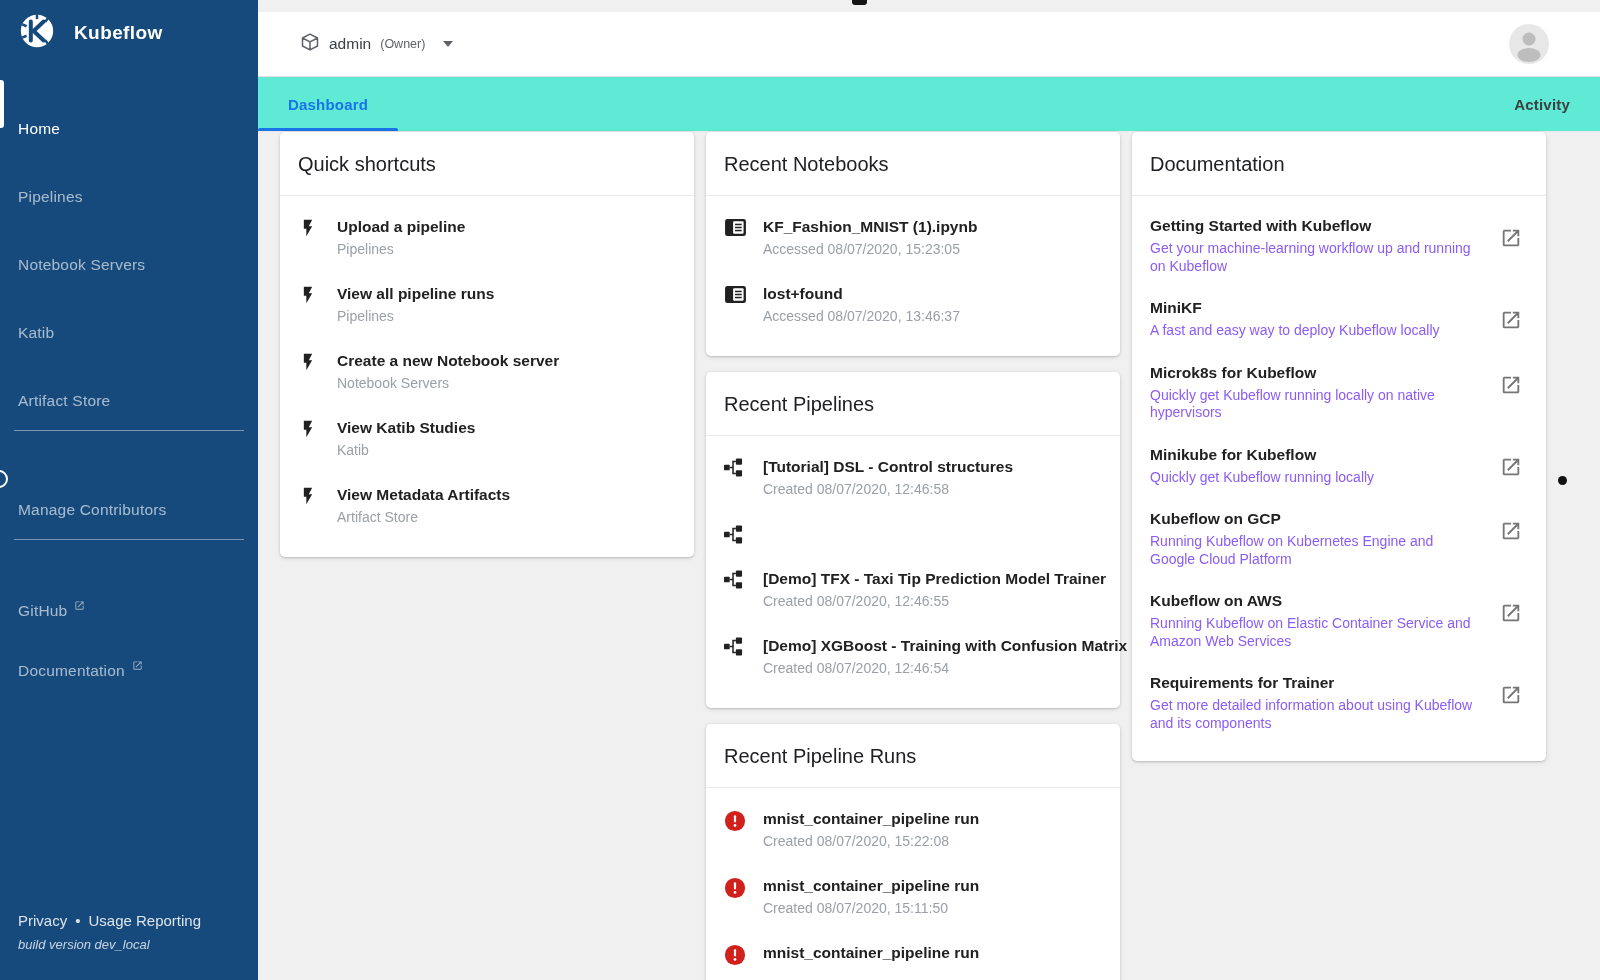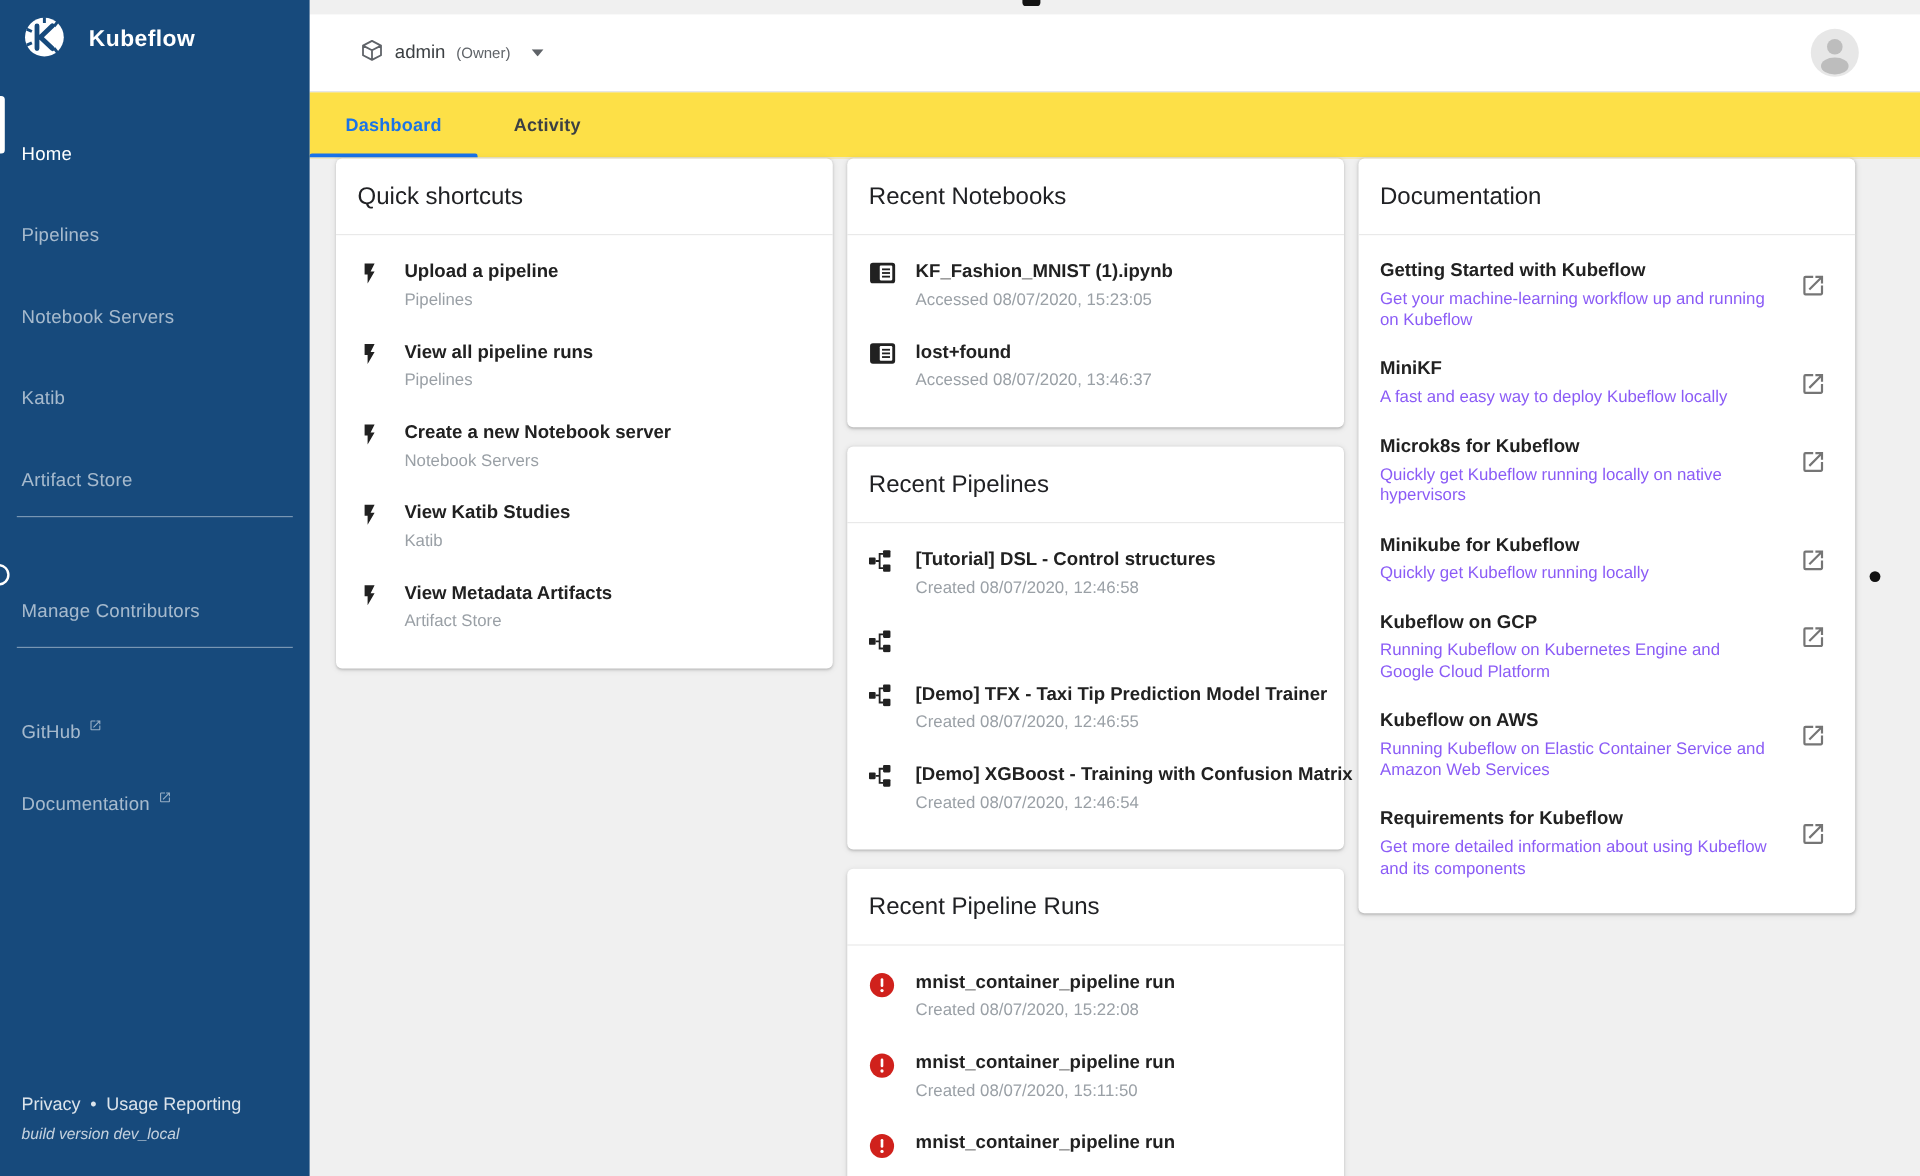--- a/index.html
+++ b/index.html
@@ -25,21 +25,21 @@
 
   
   .main { position:absolute; left:258px; top:12px; width:1342px; height:980px; }
   .topbar { height:65px; background:#fff; border-bottom:1px solid #e0e0e0; display:flex; align-items:center; padding:0 51px 0 42px; }
   .ns-select { display:flex; align-items:center; gap:9px; cursor:pointer; }
   .ns-name { font-size:15.5px; color:#3c4043; }
   .ns-role { font-size:12.5px; color:#5f6368; }
   .ns-caret { margin-left:9px; display:flex; }
   .avatar { margin-left:auto; width:40px; height:40px; border-radius:50%; background:#e7e7e7; overflow:hidden; cursor:pointer; }
 
-  .tabbar { height:55px; background:#fde047; border-bottom:1px solid #e7e7e7; display:flex; justify-content:flex-start; align-items:stretch; }
+  .tabbar { height:55px; background:#5eead4; border-bottom:1px solid #e7e7e7; display:flex; justify-content:space-between; align-items:stretch; }
   .tab { position:relative; display:flex; align-items:center; padding:0 30px; font-size:15px; font-weight:bold; letter-spacing:.2px; color:#3c4043; cursor:pointer; }
   .tab.active { color:#1a73e8; }
   .tab.active::after { content:""; position:absolute; left:0; right:0; bottom:0; height:3px; background:#1a73e8; border-radius:2px 2px 0 0; }
 
   .content { position:absolute; left:22px; top:120px; display:flex; gap:12px; align-items:flex-start; }
   .col { width:414px; display:flex; flex-direction:column; gap:16px; }
 
   .card { background:#fff; border-radius:5px; box-shadow:0 1px 2px rgba(0,0,0,.16), 0 1px 5px rgba(0,0,0,.10); width:414px; }
   .card-header { padding:21px 18px 19px; font-size:20px; color:#202124; border-bottom:1px solid #e9e9e9; }
   .card-body { padding:8px 0 18px; }
@@ -376,21 +376,21 @@
                     <use href="#i-open-new"></use>
                   </svg></span>
             </div>
             <div class="doc-item">
               <span class="doc-text"><span class="doc-title">Kubeflow on AWS</span><span class="doc-desc" style="display:block">Running Kubeflow on Elastic Container Service and Amazon Web Services</span></span>
               <span class="doc-link-icon"><svg width="22" height="22">
                     <use href="#i-open-new"></use>
                   </svg></span>
             </div>
             <div class="doc-item">
-              <span class="doc-text"><span class="doc-title">Requirements for Kubeflow</span><span class="doc-desc" style="display:block">Get more detailed information about using Kubeflow and its components</span></span>
+              <span class="doc-text"><span class="doc-title">Requirements for Trainer</span><span class="doc-desc" style="display:block">Get more detailed information about using Kubeflow and its components</span></span>
               <span class="doc-link-icon"><svg width="22" height="22">
                     <use href="#i-open-new"></use>
                   </svg></span>
             </div>
           </div>
         </div>
       </div>
 
     </div>
   </div>

